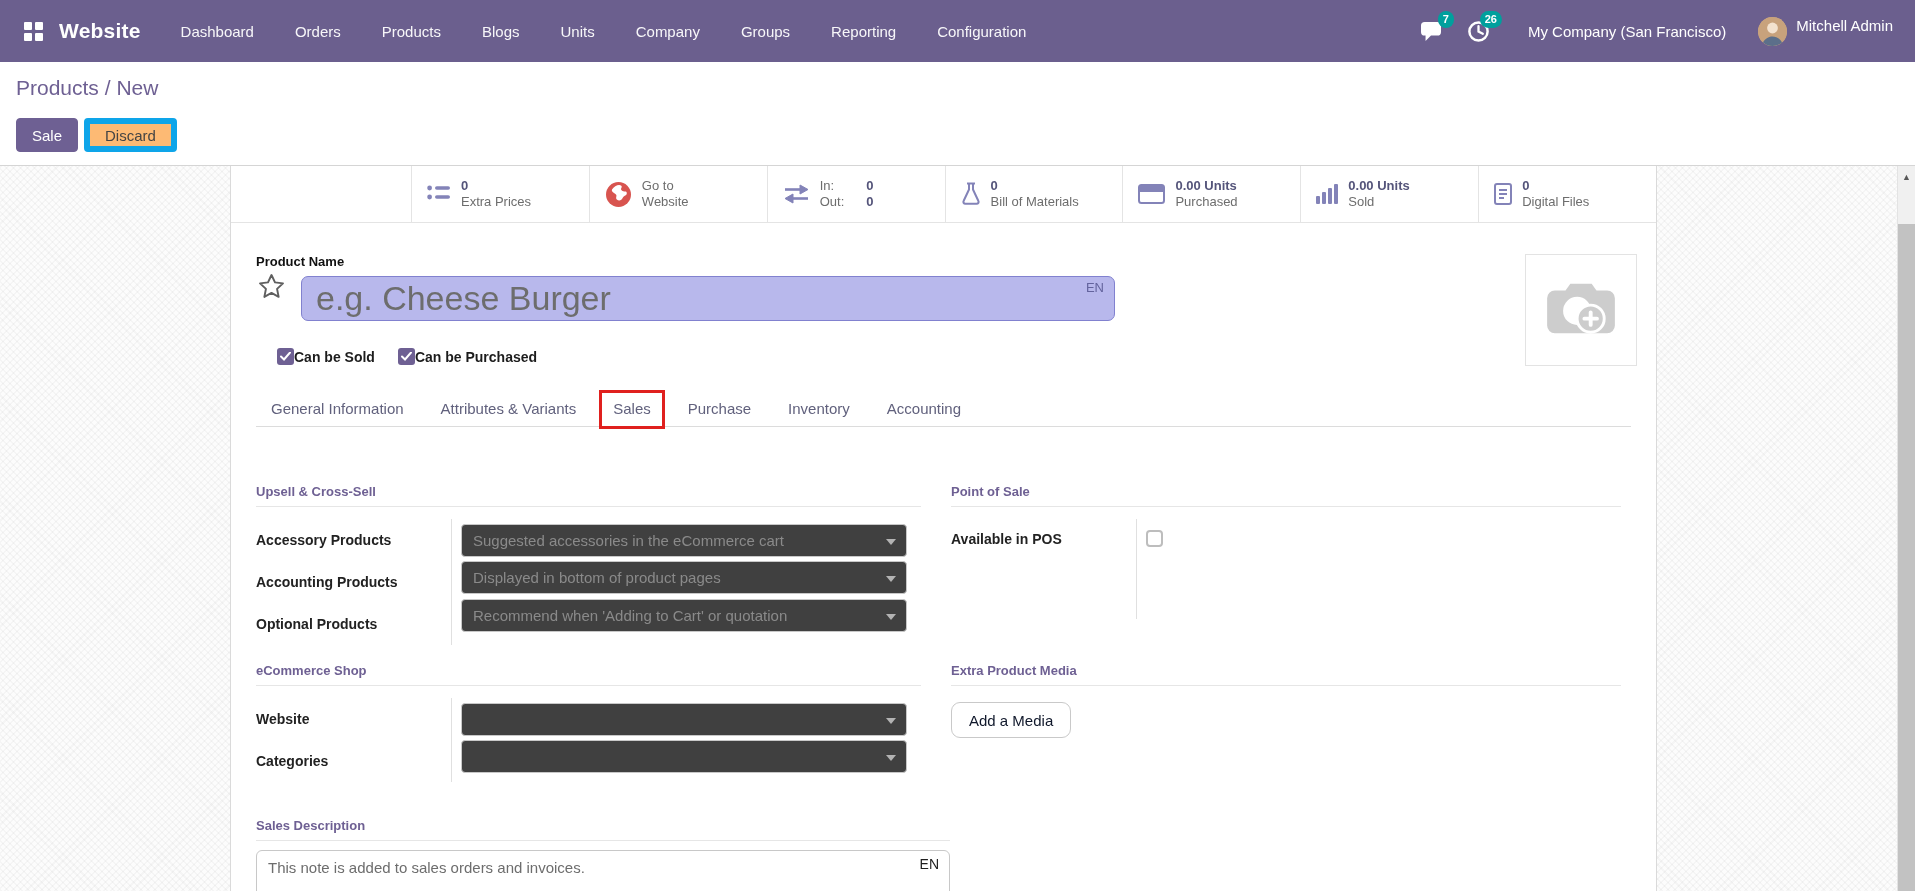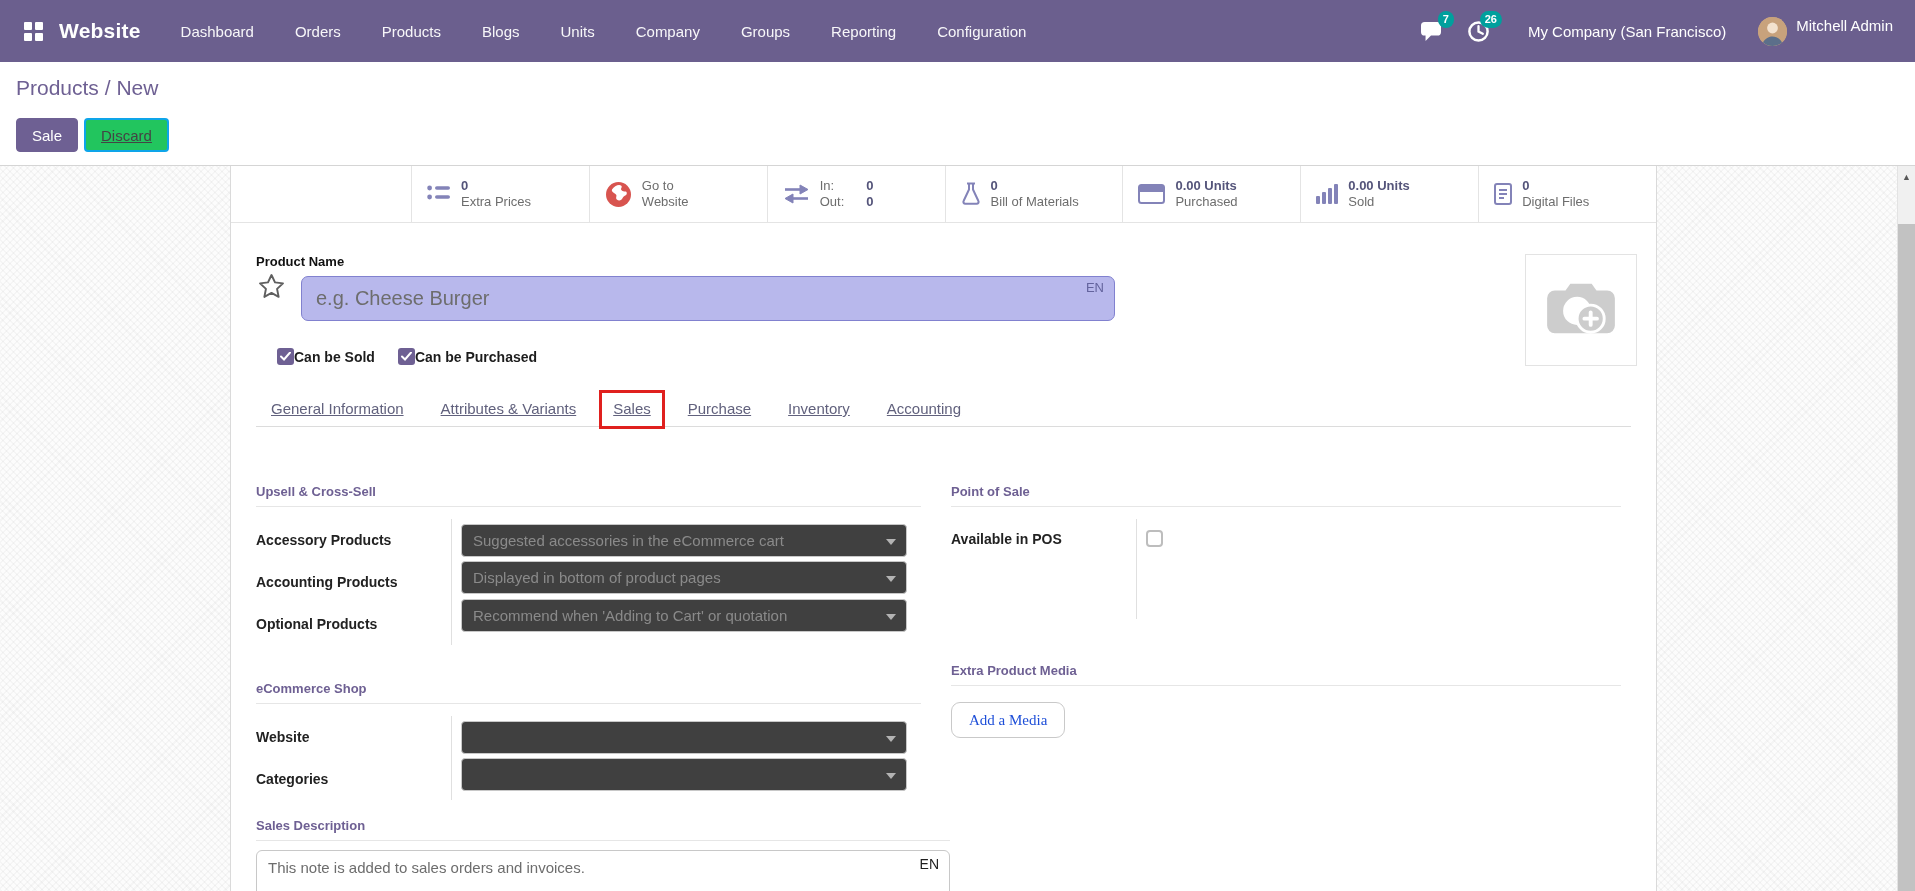--- a/index.html
+++ b/index.html
@@ -32,21 +32,21 @@
   .avatar{width:29px;height:29px;border-radius:50%;overflow:hidden;background:#caa88a;display:block;}
   .username{font-size:15px;white-space:nowrap;}
 
   
   .topbar{position:absolute;left:0;top:62px;width:1915px;height:103px;background:#fff;}
   .breadcrumb{position:absolute;left:16px;top:14px;font-size:21px;color:var(--accent);}
   .breadcrumb .bc-link{cursor:pointer;}
   .btn-row{position:absolute;left:16px;top:56px;display:flex;gap:6px;}
   .btn{font-size:15px;height:34px;padding:0 15px;border-radius:4px;display:flex;align-items:center;cursor:pointer;}
   .btn-primary{background:var(--accent);color:#fff;border:1px solid var(--accent);}
-  .btn-secondary{background:#22c55e;color:#444;border:2px solid #0ea5e9;text-decoration:underline;}
+  .btn-secondary{background:#fdba74;color:#444;border:6px solid #0ea5e9;}
 
   
   .content{position:absolute;left:0;top:165px;width:1915px;height:726px;border-top:1px solid #d5d5d5;
     background:
       repeating-linear-gradient(45deg, rgba(0,0,0,.028) 0 1.5px, transparent 1.5px 5px),
       repeating-linear-gradient(-45deg, rgba(0,0,0,.028) 0 1.5px, transparent 1.5px 5px),
       #fcfcfc;}
   .sheet{position:absolute;left:230px;top:0;width:1427px;height:726px;background:#fff;border-left:1px solid #dadada;border-right:1px solid #dadada;overflow:hidden;}
 
   
@@ -60,49 +60,49 @@
   .stat-btn{flex:1;border-left:1px solid #e4e4e4;display:flex;align-items:center;gap:10px;padding-left:15px;cursor:pointer;background:#fff;}
   .stat-ic{color:var(--stat-icon-purple);display:flex;align-items:center;}
   .stat-txt{font-size:13px;line-height:16px;color:#6d6d6d;}
   .stat-txt b{color:var(--stat-value);font-weight:bold;}
   .inout{display:grid;grid-template-columns:auto auto;column-gap:22px;row-gap:0;font-size:13px;line-height:16px;color:#6d6d6d;}
 
   
   .pname-label{position:absolute;left:25px;top:88px;font-size:13px;font-weight:bold;color:#111;}
   .star{position:absolute;left:26px;top:106px;color:#5f5f5f;cursor:pointer;}
   .pname-wrap{position:absolute;left:70px;top:110px;width:814px;height:45px;}
-  .pname-input{width:100%;height:100%;background:var(--input-highlight-bg);border:1px solid var(--input-highlight-border);border-radius:7px;font-size:20px;padding:0 14px;color:#333;outline:none;}
+  .pname-input{width:100%;height:100%;background:var(--input-highlight-bg);border:1px solid var(--input-highlight-border);border-radius:7px;font-size:34px;padding:0 14px;color:#333;outline:none;}
   .pname-input::placeholder{color:#6d6d6d;}
   .lang-badge{position:absolute;top:4px;right:11px;font-size:13px;color:#63639d;cursor:pointer;}
 
   .cb-row{position:absolute;left:46px;top:182px;display:flex;align-items:center;}
   .cbox{width:17px;height:17px;border-radius:3px;background:var(--accent);display:flex;align-items:center;justify-content:center;cursor:pointer;flex:none;}
   .cbox.empty{background:#fff;border:2px solid #bdbdbd;border-radius:4px;}
   .cb-label{font-size:14px;font-weight:bold;color:#1c1c1c;margin-right:23px;}
 
   
-  .tabs{position:absolute;left:25px;right:25px;top:225px;height:36px;border-bottom:1px solid #dcdcdc;display:flex;align-items:center;gap:37px;padding-left:15px;font-size:15px;color:#61617d;text-decoration:underline;}
+  .tabs{position:absolute;left:25px;right:25px;top:225px;height:36px;border-bottom:1px solid #dcdcdc;display:flex;align-items:center;gap:37px;padding-left:15px;font-size:15px;color:#61617d;}
   .tab{cursor:pointer;white-space:nowrap;position:relative;}
   .annotation{position:absolute;left:-14px;right:-14px;top:-10px;bottom:-12px;border:3px solid var(--annotation-red);pointer-events:none;}
 
   
   .col{position:absolute;top:310px;}
   .col-left{left:25px;width:665px;}
   .col-right{left:720px;width:670px;}
   .sec-head{padding-top:8px;padding-bottom:7px;border-bottom:1px solid #e6e6e6;font-size:13px;font-weight:bold;color:var(--accent);}
   .fgroup{display:flex;margin-top:12px;}
   .fgroup .labels{width:195px;flex:none;}
   .fgroup .labels .flabel{height:42px;display:flex;align-items:center;font-size:14px;font-weight:bold;color:#222;}
   .fgroup .fields{flex:1;border-left:1px solid #e0e0e0;padding-left:9px;}
   .sel{width:446px;height:33px;margin-top:4.5px;margin-bottom:4.5px;border:1px solid #c8c8c8;border-radius:4px;display:flex;align-items:center;padding:0 26px 0 11px;position:relative;cursor:pointer;background:#404040;}
   .sel-text{font-size:15px;color:#8a8a8a;white-space:nowrap;overflow:hidden;}
   .caret{position:absolute;right:10px;top:14px;width:0;height:0;border-left:5px solid transparent;border-right:5px solid transparent;border-top:6px solid #b3b3b3;}
-  .sec2{margin-top:28px;}
+  .sec2{margin-top:10px;}
   .pos-fields{min-height:100px;padding-top:11px;}
-  .media-btn{margin-top:16px;font-size:15px;color:#1d4ed8;background:#fff;border:1px solid #c9c9c9;border-radius:9px;height:36px;padding:0 17px;display:inline-flex;align-items:center;cursor:pointer;font-family:Liberation Serif, serif;}
+  .media-btn{margin-top:16px;font-size:15px;color:#0f172a;background:#fff;border:1px solid #c9c9c9;border-radius:9px;height:36px;padding:0 17px;display:inline-flex;align-items:center;cursor:pointer;}
 
   
   .salesdesc{position:absolute;left:25px;top:648px;width:694px;}
   .ta-wrap{position:relative;margin-top:9px;}
   .desc-ta{width:694px;height:70px;border:1px solid #c8c8c8;border-radius:6px;font-size:15px;padding:8px 11px;color:#333;resize:none;outline:none;}
   .desc-ta::placeholder{color:#6d6d6d;}
   .ta-lang{position:absolute;top:6px;right:11px;font-size:14px;color:#1e1e1e;cursor:pointer;}
 
   
   .imgbox{position:absolute;left:1294px;top:88px;width:112px;height:112px;border:1px solid #e3e3e3;background:#fff;display:flex;align-items:center;justify-content:center;cursor:pointer;}

